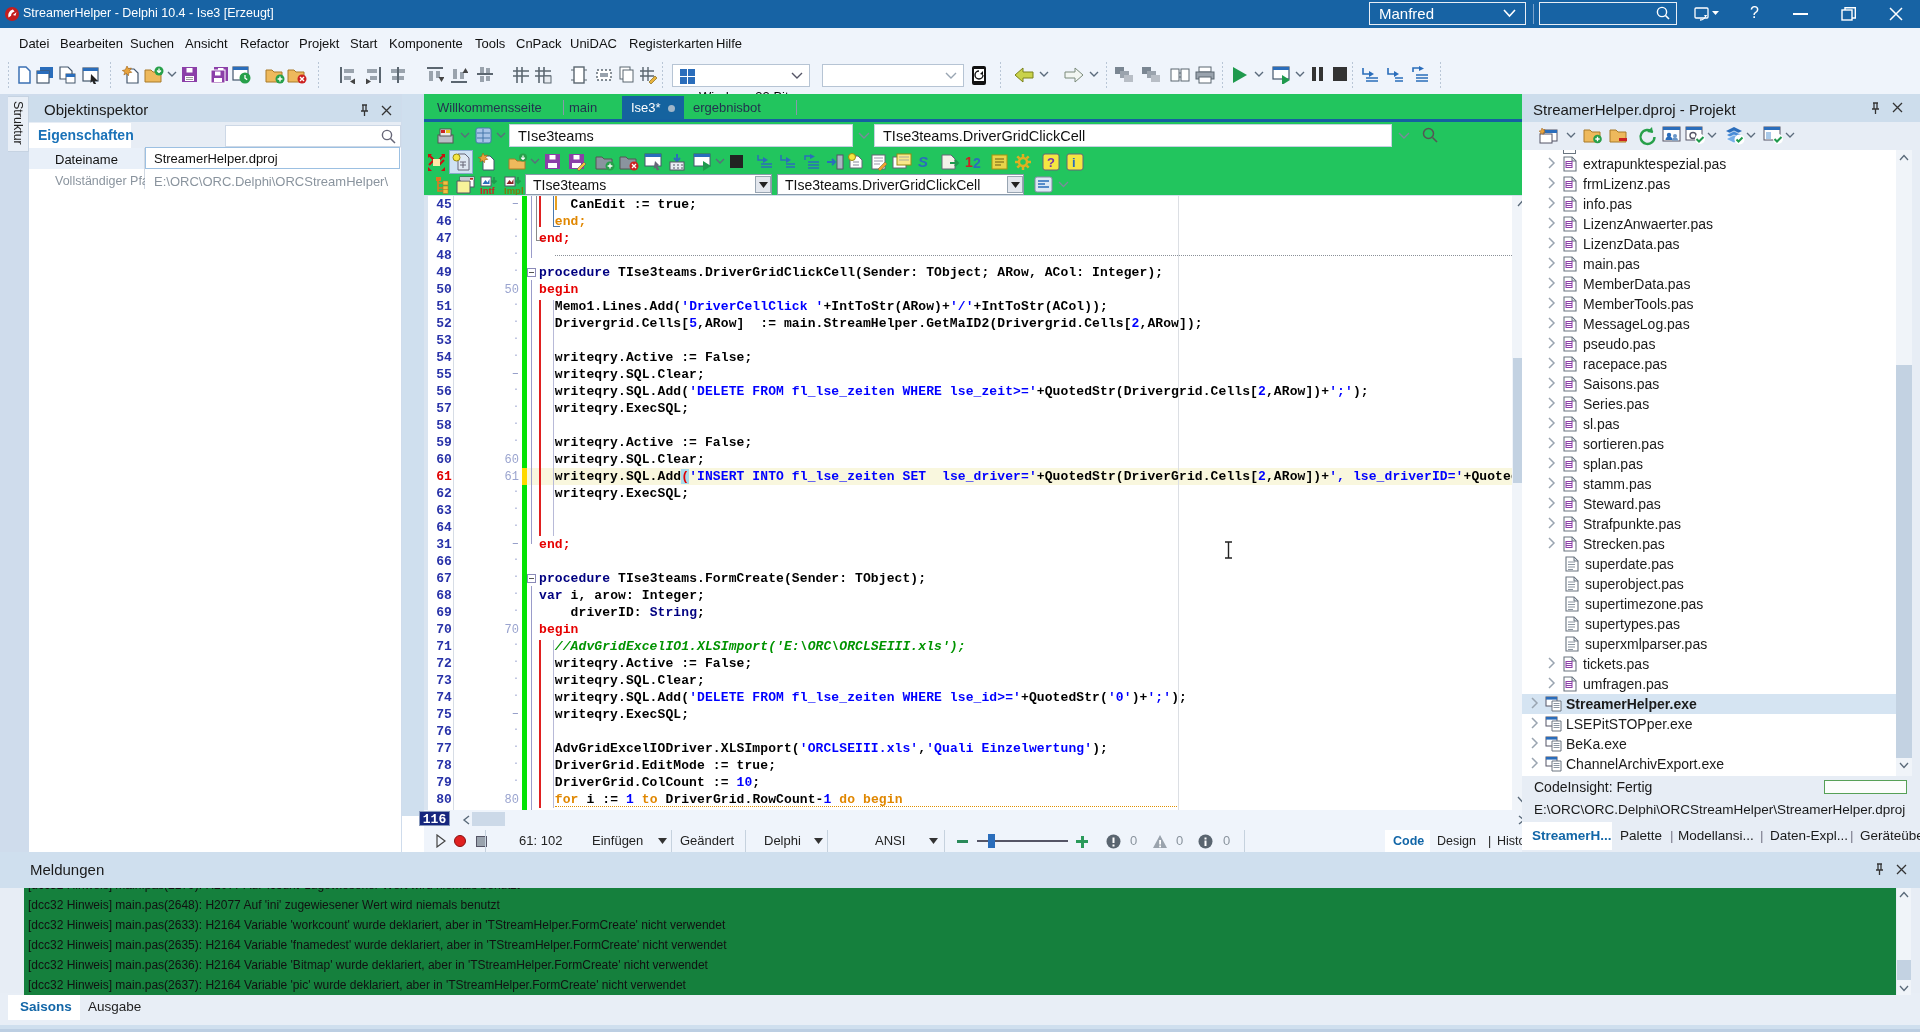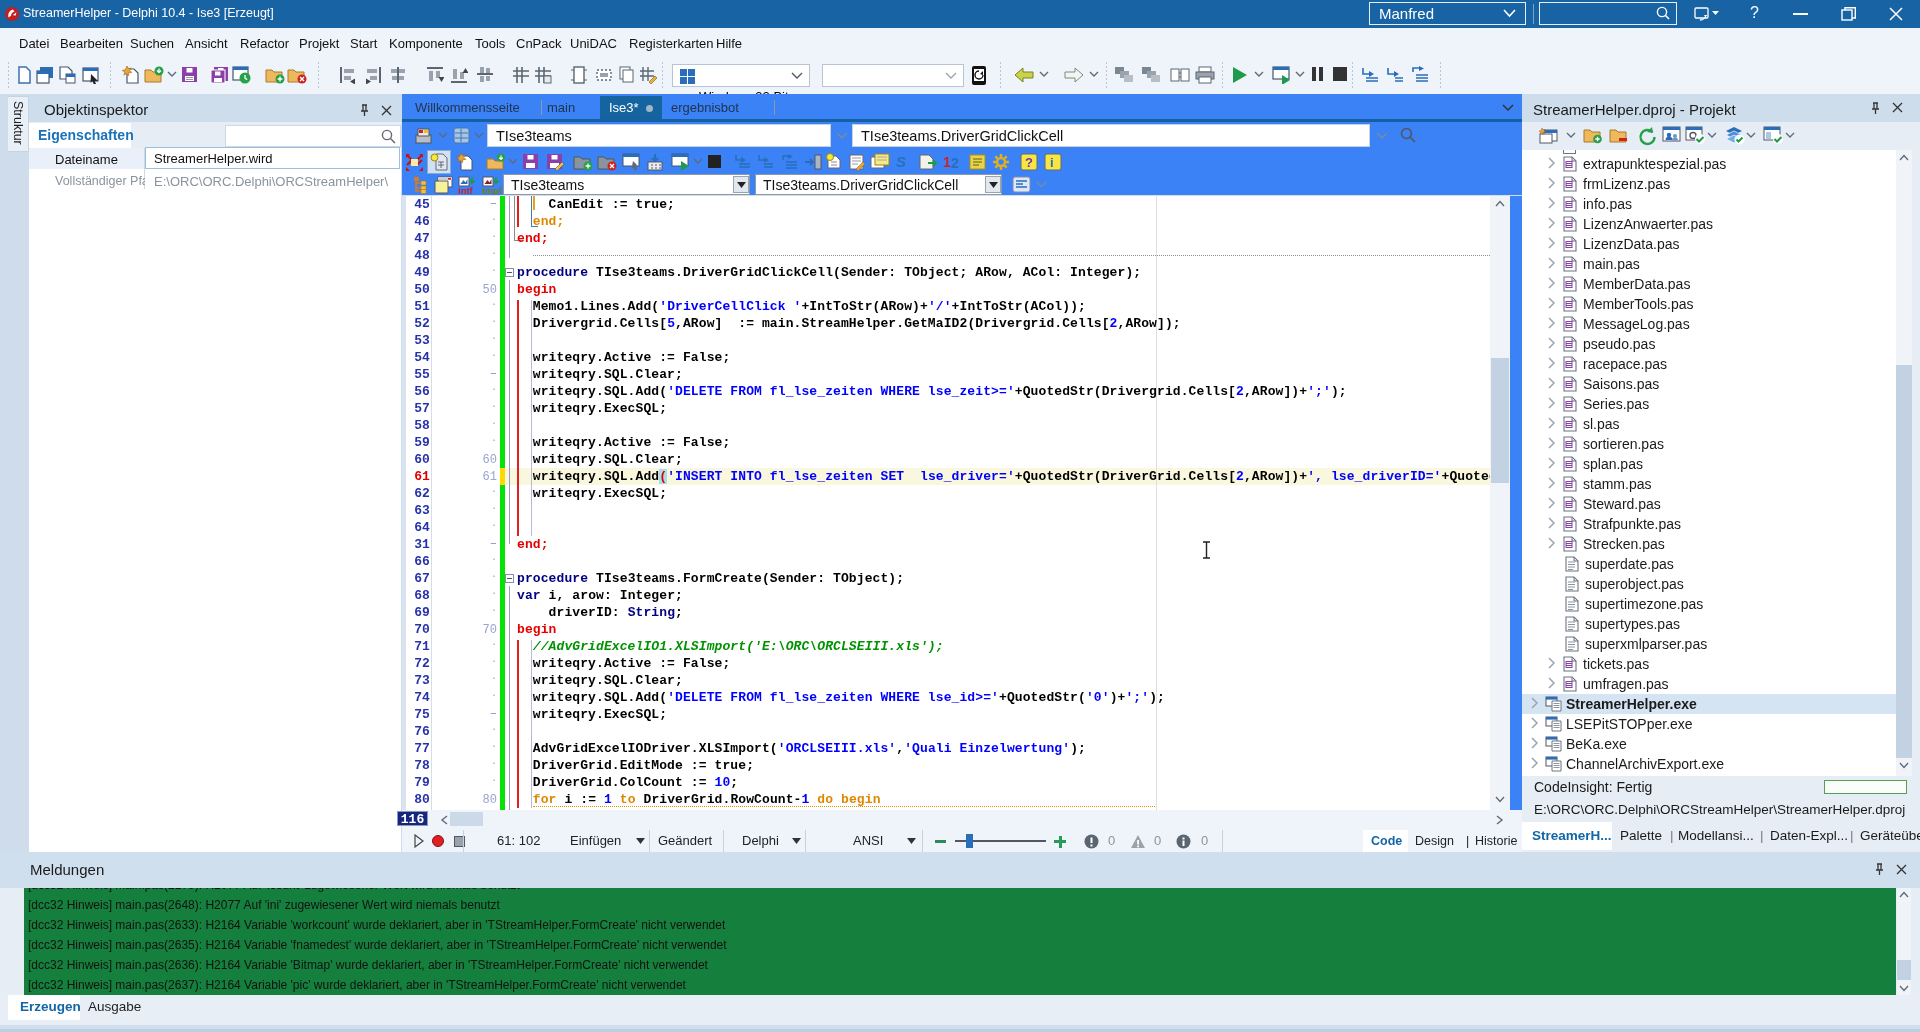--- a/index.html
+++ b/index.html
@@ -18,21 +18,21 @@
 #leftdock{left:0;top:94px;width:402px;height:758px;background:#cfdcec;}
 #struktur{left:8px;top:2px;width:21px;height:56px;background:#e9eff7;border:1px solid #c6d3e2;border-left:none;}
 #struktur div{transform:rotate(90deg);transform-origin:0 0;position:absolute;left:17px;top:4px;font-size:12.5px;color:#222;white-space:nowrap;}
 #oi{left:29px;top:2px;width:372px;height:756px;background:#e7edf5;}
 #oi-title{left:15px;top:5px;font-size:15px;color:#1a1a1a;}
 #eig-tab{left:0;top:27px;width:102px;height:25px;background:#fff;}
 #eig-tab span{position:absolute;left:9px;top:4px;font-weight:bold;color:#1a72b8;font-size:14px;}
 #oi-search{left:196px;top:29px;width:176px;height:22px;background:#fff;border:1px solid #cdd8e6;}
 #oi-grid{left:0;top:52px;width:372px;height:704px;background:#fff;}
 
-#editor{left:402px;top:94px;width:1120px;height:758px;background:#3b82f6;}
+#editor{left:424px;top:94px;width:1120px;height:758px;background:#22c55e;}
 #etabs{left:0;top:2px;width:1120px;height:24px;}
 #etab-active{left:198px;top:0;width:62px;height:25px;background:#15639f;color:#fff;}
 #etabline{left:0;top:25px;width:1120px;height:3px;background:#1560a0;}
 #erow2{left:0;top:28px;width:1120px;height:28px;}
 #erow3{left:0;top:56px;width:1120px;height:24px;}
 #erow4{left:0;top:80px;width:1120px;height:22px;border-bottom:1px solid #d4dfeb;}
 #ecode{left:0;top:102px;width:1108px;height:614px;background:#fff;overflow:hidden;}
 #egutter-strip{left:0;top:0;width:4px;height:614px;background:#d9e4f0;}
 #egutter-line{left:29px;top:0;width:1px;height:614px;background:#d7dde6;}
 #greenbar{left:98px;top:0;width:5px;height:614px;background:#04e304;}
@@ -353,21 +353,21 @@
           <path d="M3 1 h5 M4 1 v6 M7 1 v6 M2 7 h7 M5.5 7 v5" stroke="#333" stroke-width="1.3" fill="none"></path>
         </svg>
       <svg class="abs" style="left:352px;top:9px" width="11" height="11">
           <path d="M1 1 L10 10 M10 1 L1 10" stroke="#333" stroke-width="1.3"></path>
         </svg>
       <div class="abs" id="oi-grid">
         <div class="abs" style="left:0;top:0;width:116px;height:21px;background:#e9f0f9;"></div>
         <div class="abs" style="left:26px;top:4px;font-size:13px;color:#111;">Dateiname</div>
         <div class="abs" style="left:115px;top:0;width:1px;height:41px;background:#d0d8e2;"></div>
         <div class="abs" style="left:116px;top:-1px;width:255px;height:22px;background:#fff;border:1px solid #9cc0e2;">
-            <span style="position:absolute;left:8px;top:3px;font-size:13px;color:#111;">StreamerHelper.wird</span>
+            <span style="position:absolute;left:8px;top:3px;font-size:13px;color:#111;">StreamerHelper.dproj</span>
           </div>
         <div class="abs" style="left:26px;top:26px;font-size:12.5px;color:#8a949e;white-space:nowrap;overflow:hidden;width:90px;">Vollständiger Pfad</div>
         <div class="abs" style="left:125px;top:26px;font-size:13px;color:#8a949e;">E:\ORC\ORC.Delphi\ORCStreamHelper\</div>
       </div>
     </div>
   </div>
   <div class="abs" id="editor">
     <div class="abs" id="etabs">
       <span class="abs" style="left:13px;top:4px;font-size:13px;color:#22344f;">Willkommensseite</span>
       <div class="abs" style="left:139px;top:4px;width:1px;height:15px;background:#8899aa;"></div>
@@ -1230,17 +1230,17 @@
     <div class="abs" style="left:1897px;top:36px;width:14px;height:107px;background:#f0f4f9;">
       <svg class="abs" style="left:2px;top:3px" width="10" height="7">
           <path d="M1 6 l4-4.5 l4 4.5" stroke="#5a6a7a" stroke-width="1.3" fill="none"></path>
         </svg>
       <div class="abs" style="left:0px;top:72px;width:14px;height:20px;background:#c3d2e2;"></div>
       <svg class="abs" style="left:2px;top:97px" width="10" height="7">
           <path d="M1 1 l4 4.5 l4-4.5" stroke="#5a6a7a" stroke-width="1.3" fill="none"></path>
         </svg>
     </div>
     <div class="abs" id="bd-tab">
-        <span class="abs" style="left:12px;top:4px;font-size:13.5px;color:#1266a7;font-weight:bold;">Erzeugen</span>
+        <span class="abs" style="left:12px;top:4px;font-size:13.5px;color:#1266a7;font-weight:bold;">Saisons</span>
       </div>
     <span class="abs" style="left:88px;top:147px;font-size:13.5px;color:#222;">Ausgabe</span>
   </div>
   <div class="abs" id="bedge"></div>
 </div>
 </body></html>

